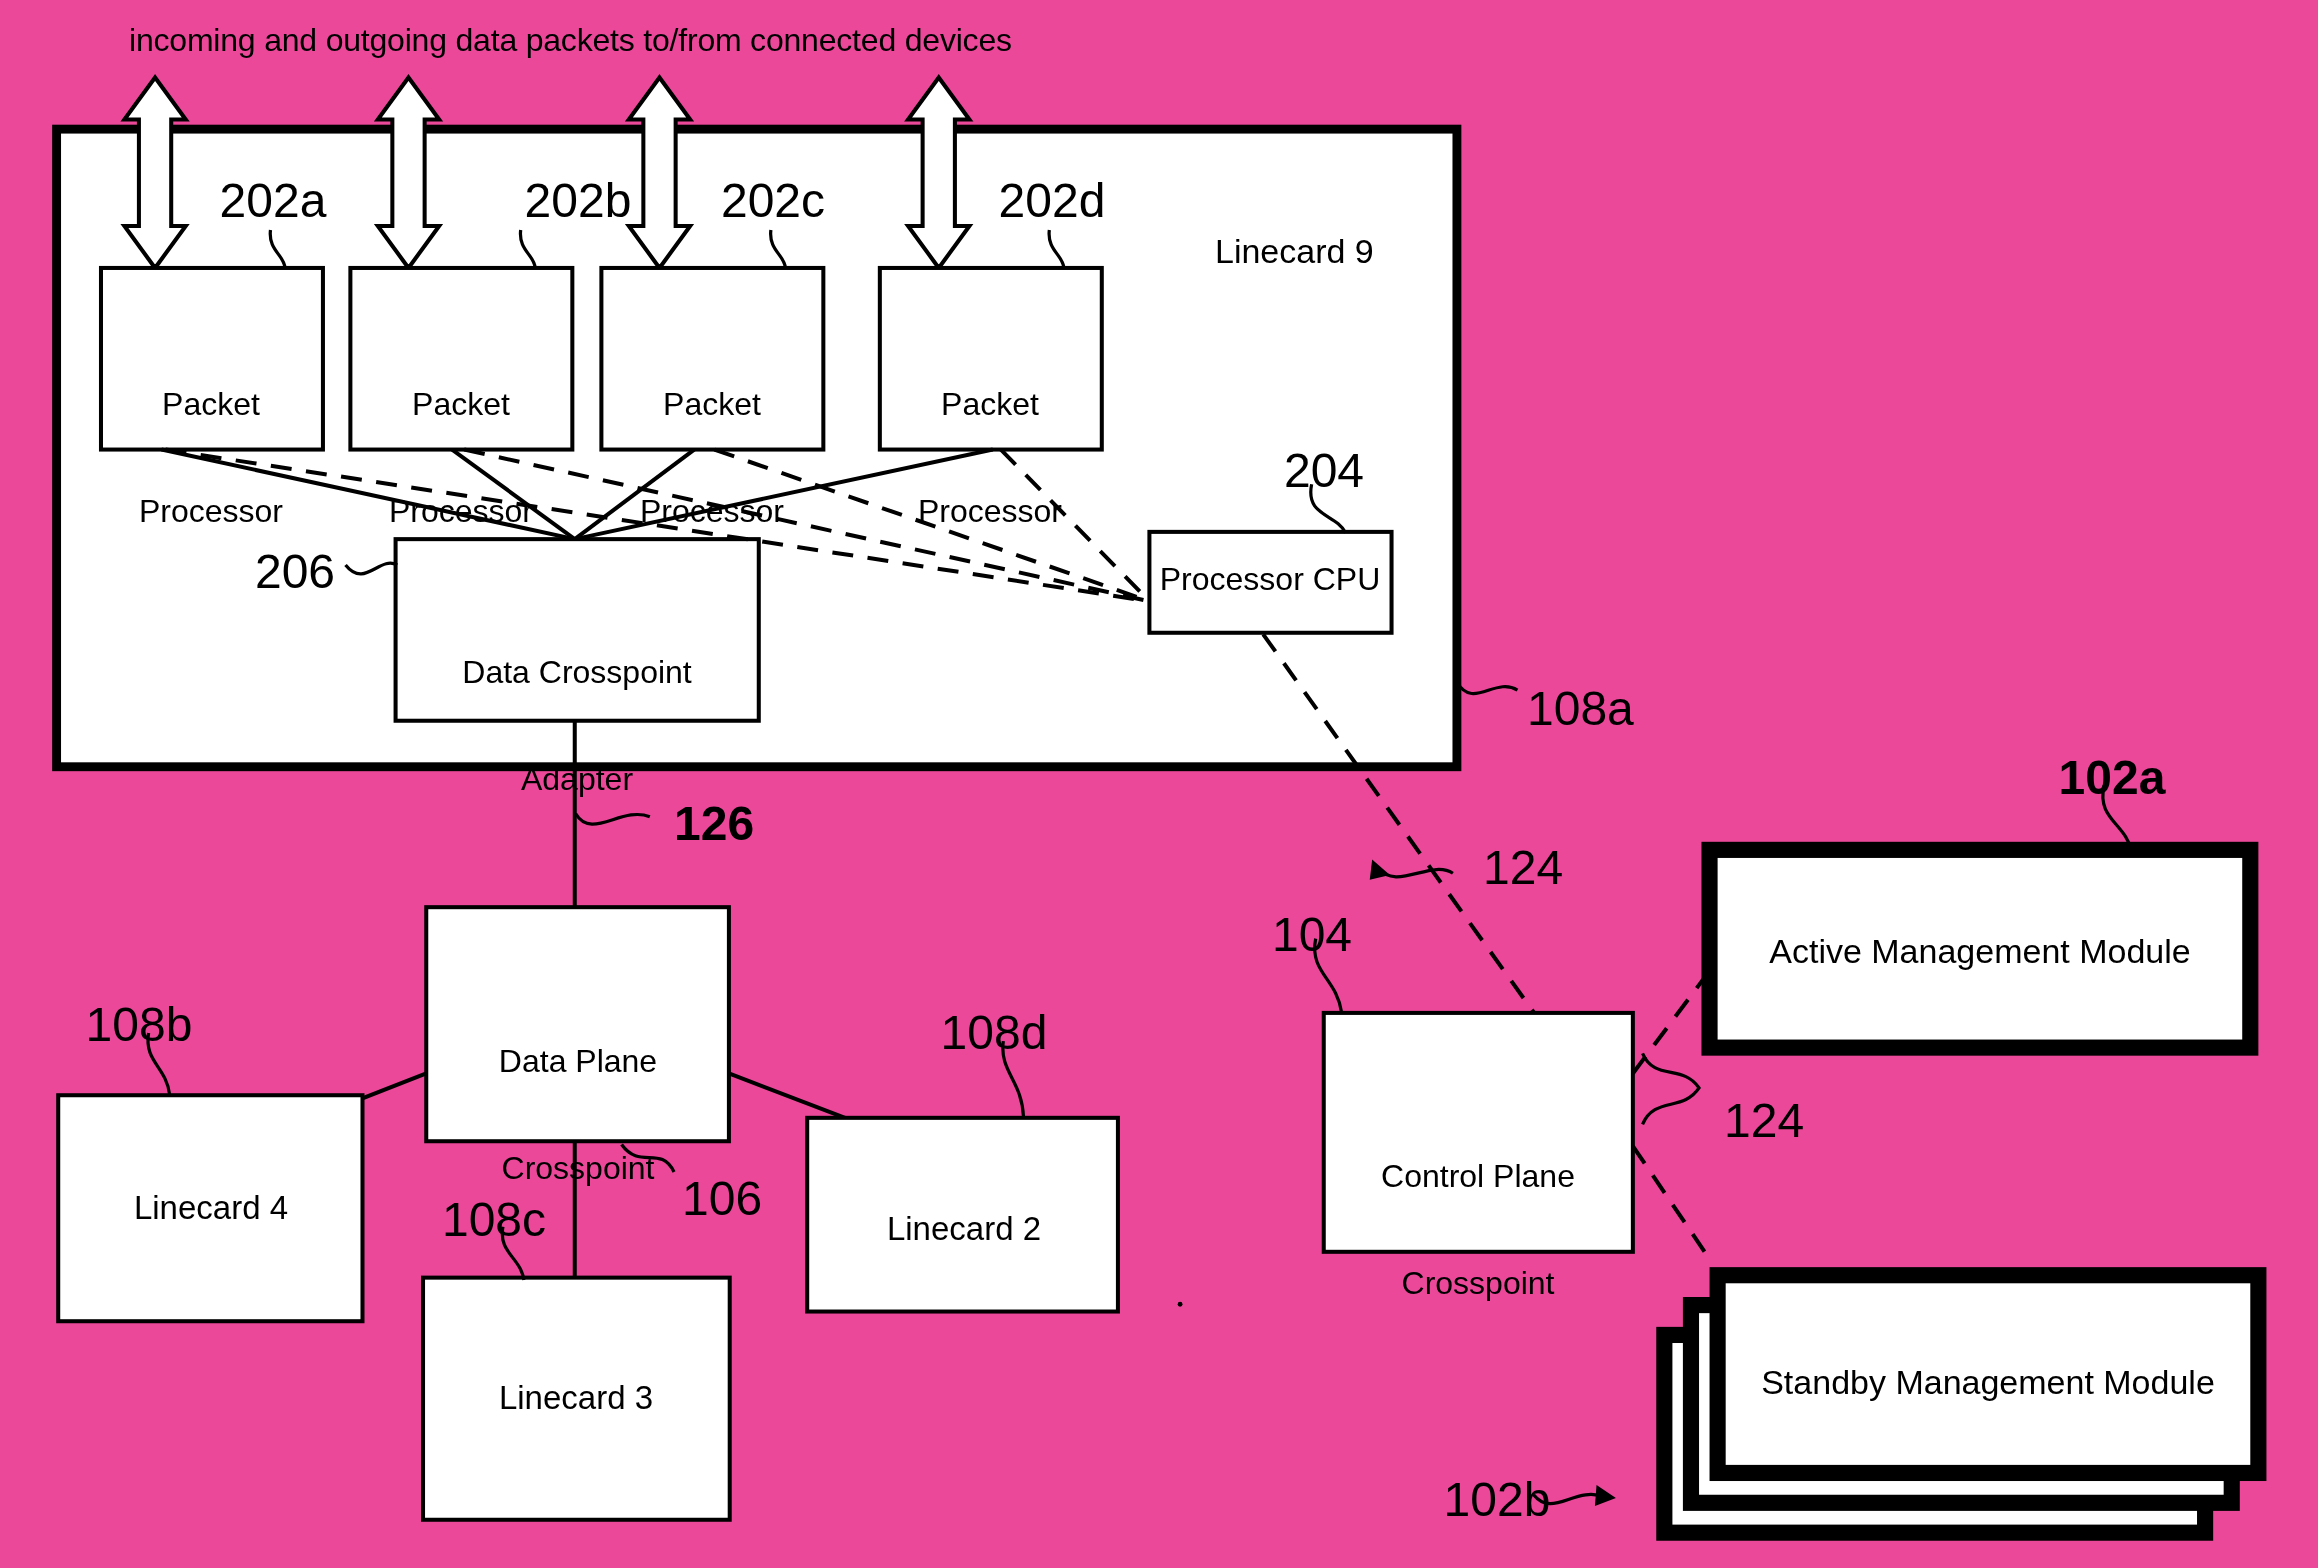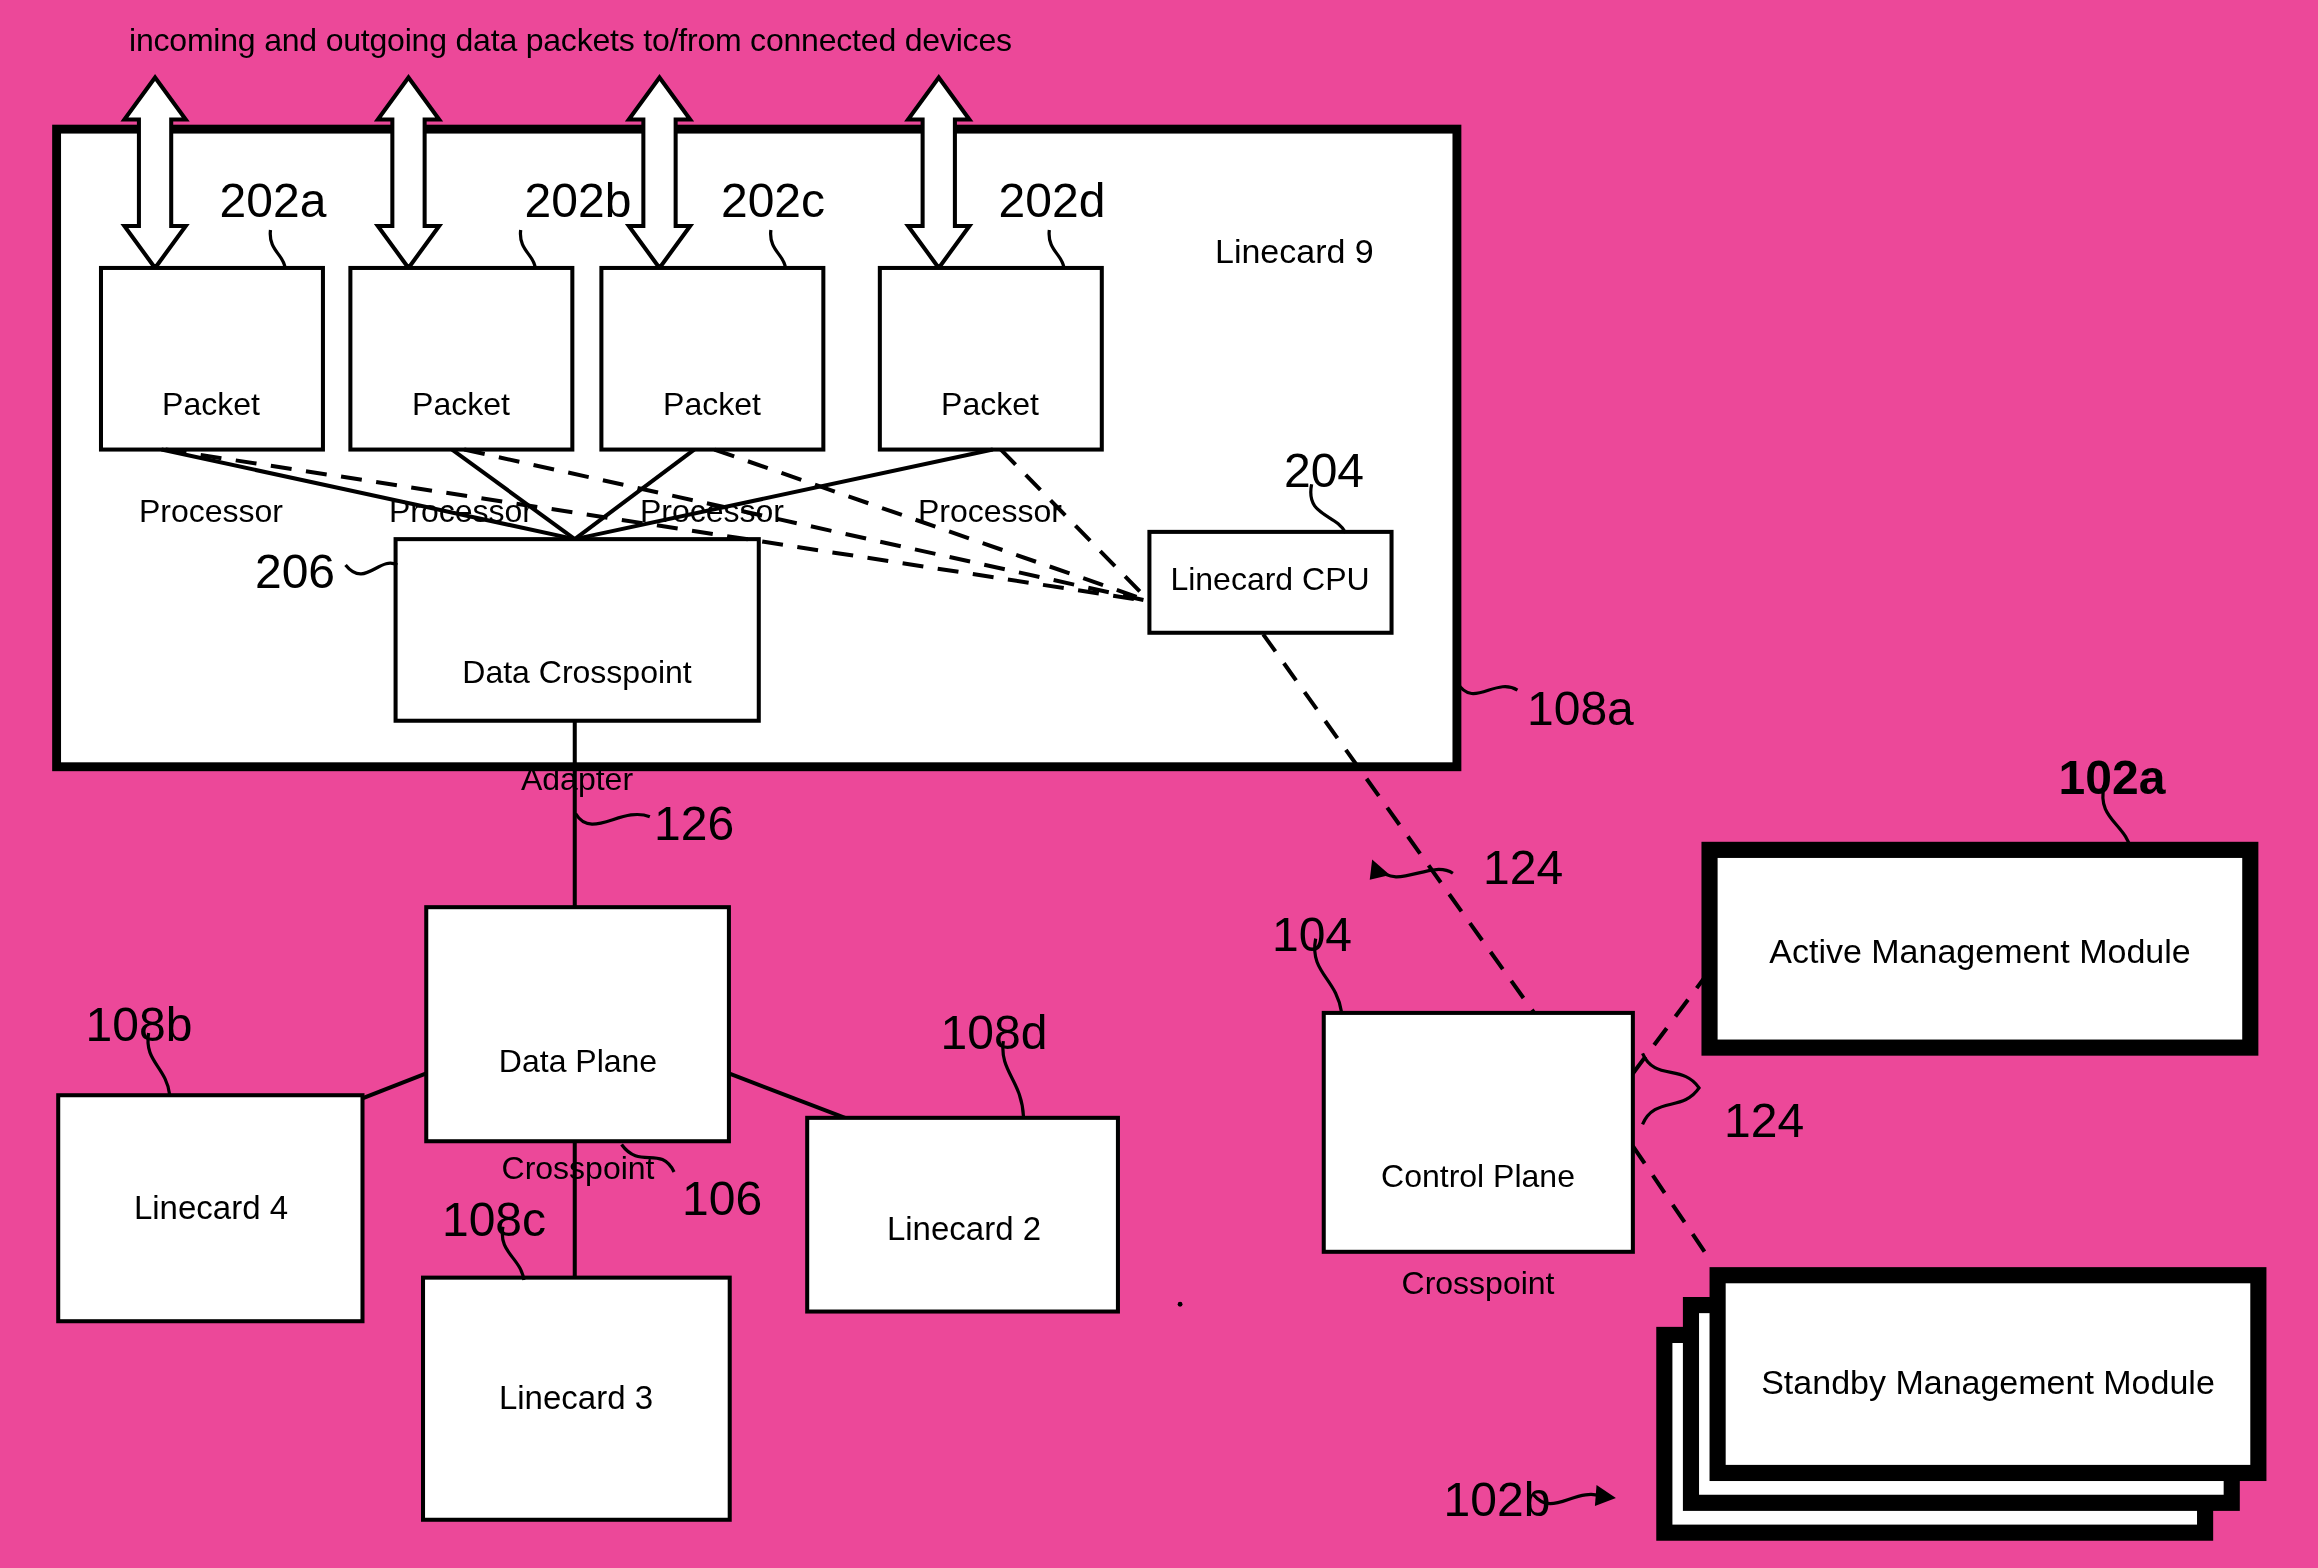--- a/index.html
+++ b/index.html
@@ -188,31 +188,31 @@
     <div>Processor</div>
   </div>
   <div class="lbl boxtext ctr" style="left:990px; top:315px; width:210px;">
     <div>Packet</div>
     <div>Processor</div>
   </div>
 
   <div class="lbl boxtext-lg" style="left:1215px; top:232px;">Linecard 9</div>
 
   <div class="lbl refnum ctr" style="left:1324px; top:444px;">204</div>
-  <div class="lbl boxtext ctr" style="left:1270px; top:562px; width:234px;">Linecard CPU</div>
+  <div class="lbl boxtext ctr" style="left:1270px; top:562px; width:234px;">Processor CPU</div>
 
   <div class="lbl refnum ctr" style="left:295px; top:545px;">206</div>
   <div class="lbl boxtext ctr" style="left:577px; top:583px; width:355px;">
     <div>Data Crosspoint</div>
     <div>Adapter</div>
   </div>
 
   <div class="lbl refnum" style="left:1527px; top:682px;">108a</div>
 
-  <div class="lbl refnum" style="left:654px; top:797px;">126</div>
+  <div class="lbl refnum" style="left:674px; top:797px;font-weight:bold;">126</div>
 
   <div class="lbl boxtext ctr" style="left:578px; top:972px; width:299px;">
     <div>Data Plane</div>
     <div>Crosspoint</div>
   </div>
   <div class="lbl refnum" style="left:682px; top:1172px;">106</div>
 
   <div class="lbl refnum ctr" style="left:139px; top:998px;">108b</div>
   <div class="lbl cardtext ctr" style="left:211px; top:1190px; width:291px;">Linecard 4</div>
 

